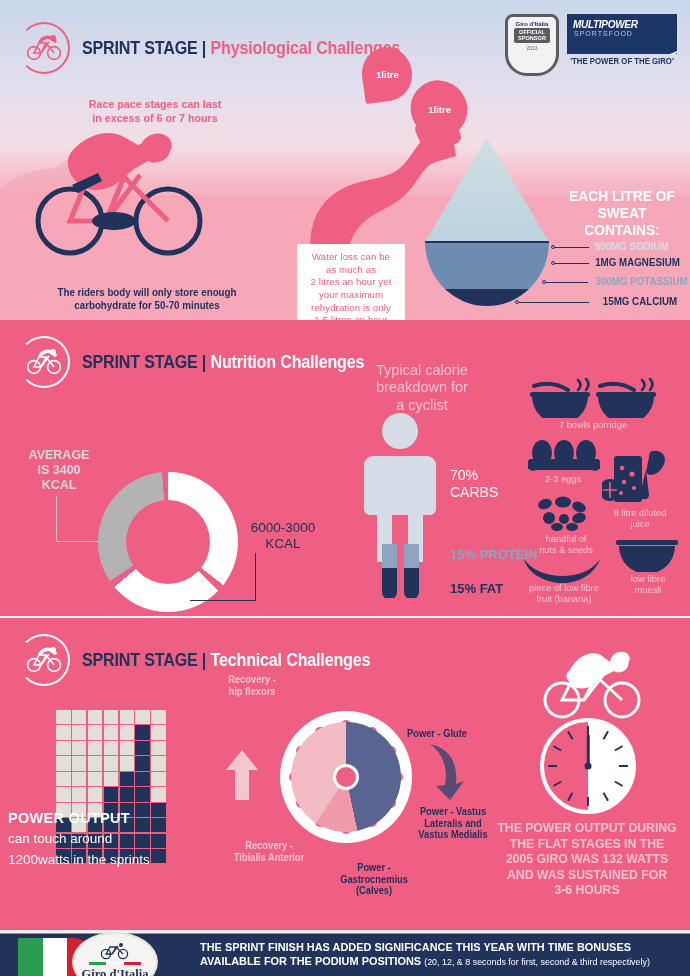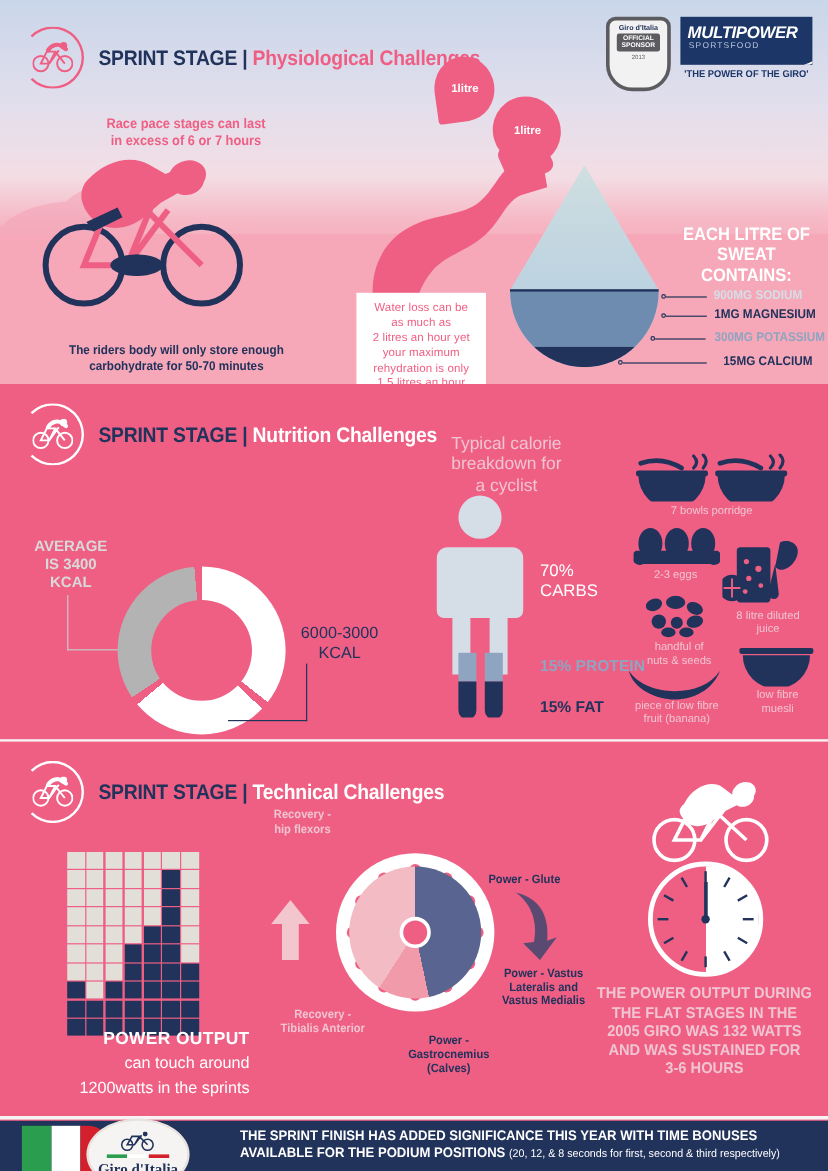--- a/index.html
+++ b/index.html
@@ -146,21 +146,21 @@
   
   #pgrid{
     position:absolute; left:56px; top:710px;
     display:grid; grid-template-columns:repeat(7,14.5px);
     grid-auto-rows:14.1px; gap:1.4px;
   }
   #pgrid i{ display:block; background:#e2dfd8; }
   #pgrid i.on{ background:#21325b; }
 
   .pwr-cap{
-    position:absolute; left:8px; top:856px; width:200px; text-align:right;
+    position:absolute; left:8px; top:808px; width:200px; text-align:left;
     color:#fff; line-height:1.28;
   }
   .pwr-cap b{ font-size:14.5px; letter-spacing:.3px; }
   .pwr-cap span{ font-size:13.5px; }
 
   
   .cog{ position:absolute; left:272px; top:703px; width:148px; height:148px; }
   .cog-pie{
     position:absolute; left:19px; top:19px; width:110px; height:110px; border-radius:50%;
     background:conic-gradient(from 0deg,
@@ -236,21 +236,21 @@
   }
   .seal-a{ font-size:6px; font-weight:bold; color:#21325b; }
   .seal-b{ font-size:5.6px; font-weight:bold; color:#21325b; margin-top:1px;
            background:#5c5c60; color:#fff; padding:1px 4px; border-radius:2px;
            text-align:center; line-height:1.15; }
   .seal-c{ font-size:5px; color:#666; margin-top:2px; }
   .mp-logo{
     position:absolute; left:567px; top:14px; width:110px; height:40px;
     background:#1d3668; overflow:hidden;
   }
-  .mp-logo .m1{ color:#fff; font-weight:bold; font-style:italic; font-size:14px;
+  .mp-logo .m1{ color:#fff; font-weight:bold; font-style:italic; font-size:10px;
                 margin:5px 0 0 6px; letter-spacing:-.3px; }
   .mp-logo .m2{ color:#b9c6dd; font-size:7px; margin-left:7px; letter-spacing:1px; }
   .mp-logo .swoosh{ position:absolute; right:-10px; bottom:-14px; width:130px;
                     height:34px; border-radius:50%; border-bottom:3px solid #fff;
                     transform:rotate(-8deg); }
   .mp-tag{ position:absolute; left:567px; top:57px; width:110px; text-align:center;
            color:#1d3668; font-weight:bold; font-size:8.2px; transform:scaleX(.95); }
 </style>
 </head>
 <body>

